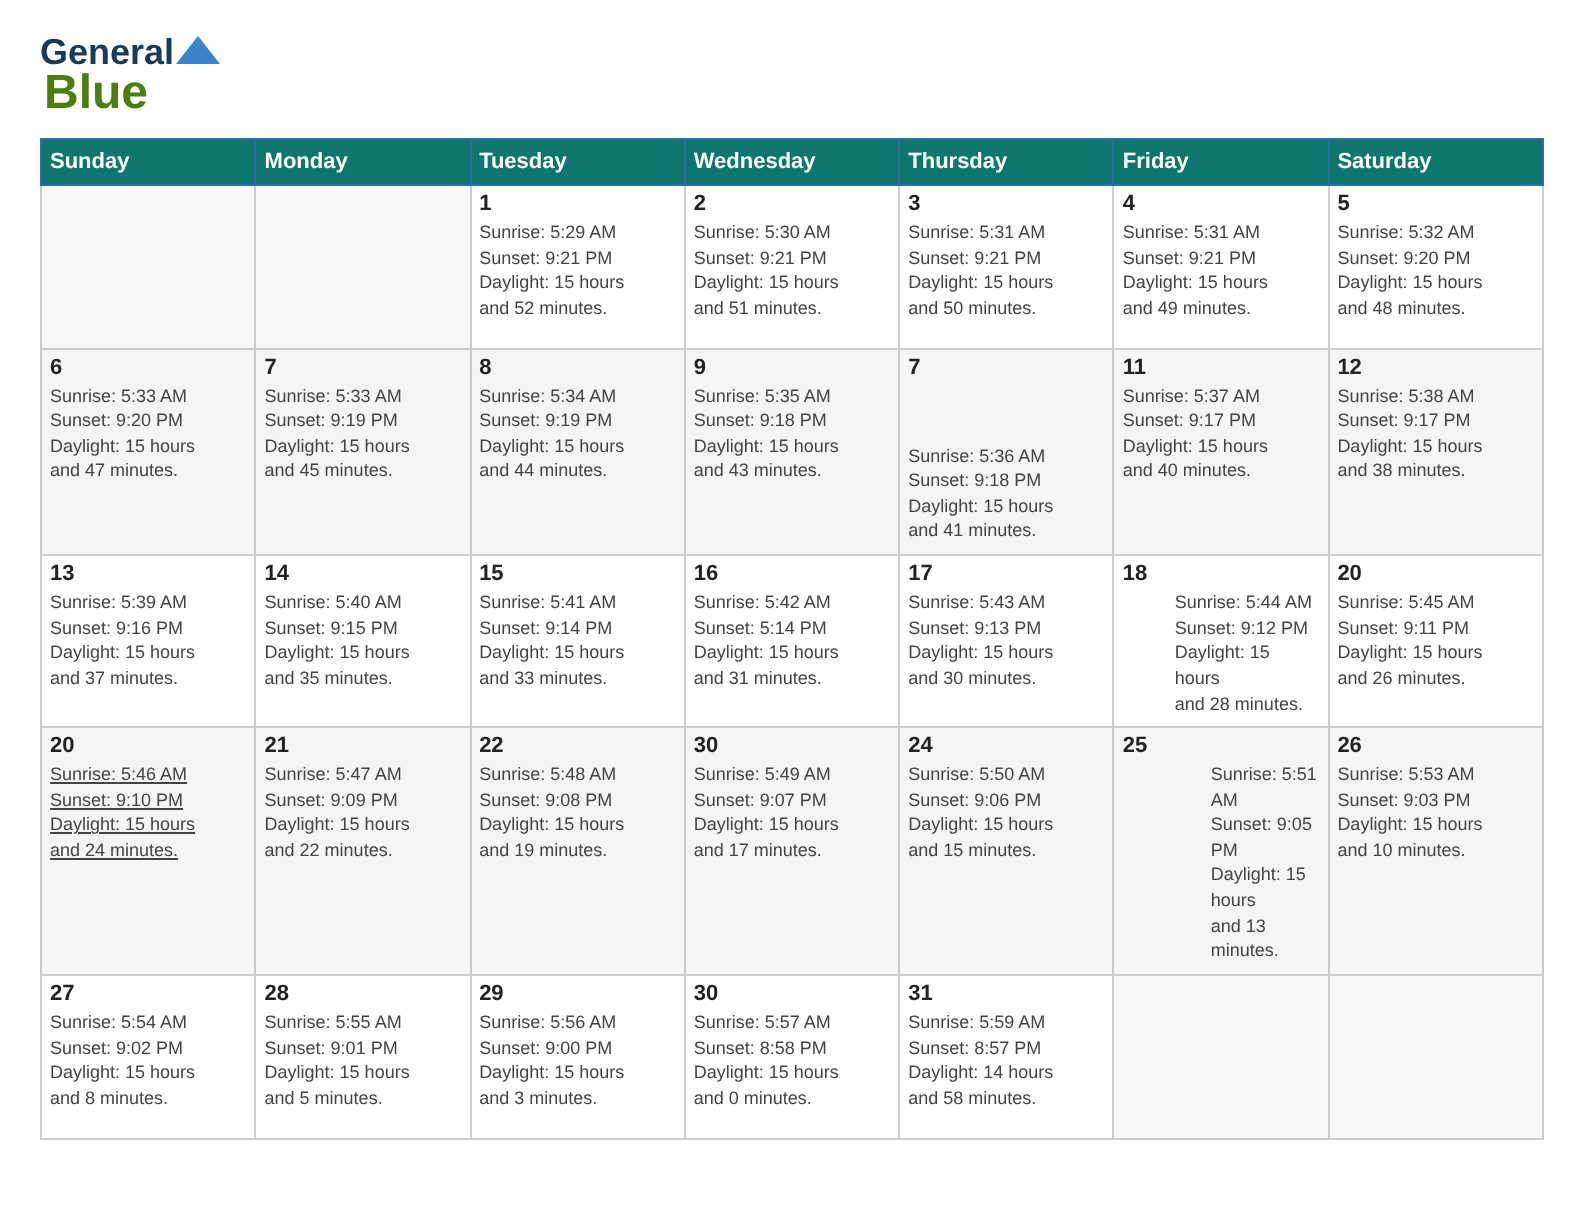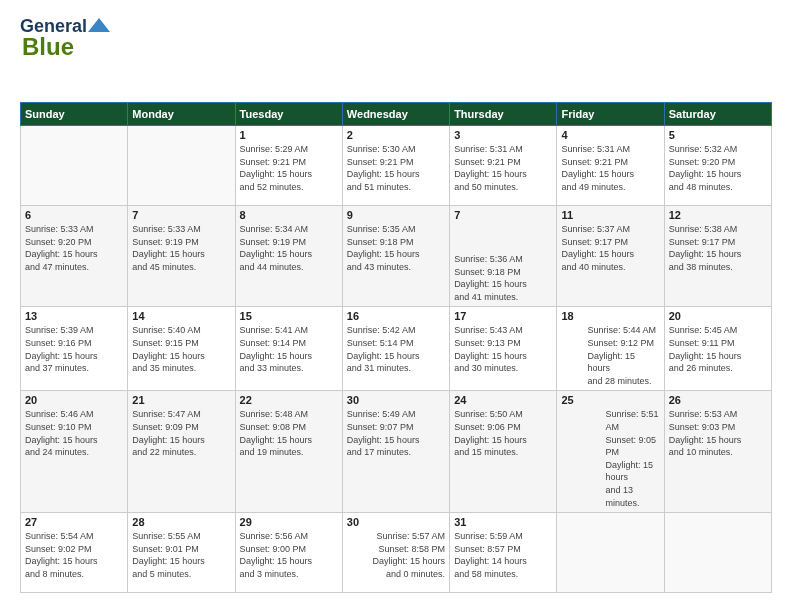--- a/index.html
+++ b/index.html
@@ -9,21 +9,20 @@
       font-family: Arial, sans-serif;
       background: #fff;
       overflow: hidden;
     }
     .page {
       width: 792px;
       height: 586px;
       padding: 16px 20px;
       display: flex;
       flex-direction: column;
-      gap: 33px;
     }
     .header {
       display: flex;
       justify-content: space-between;
       align-items: flex-start;
       margin-bottom: 8px;
     }
     .logo {
       display: flex;
       flex-direction: column;
@@ -44,21 +43,21 @@
       font-weight: normal;
     }
     .calendar {
       flex: 1;
       border: 1px solid #ccc;
       border-collapse: collapse;
       width: 100%;
       table-layout: fixed;
     }
     .calendar th {
-      background: #14532d;
+      background: #0f766e;
       color: white;
       font-size: 11px;
       padding: 5px 4px;
       text-align: left;
       border: 1px solid #2a70b0;
       font-weight: bold;
     }
     .calendar td {
       vertical-align: top;
       border: 1px solid #ccc;
@@ -258,21 +257,21 @@
             <div class="day-num">20</div>
             <div class="day-info" style="white-space: pre-line;">Sunrise: 5:45 AM
 Sunset: 9:11 PM
 Daylight: 15 hours
 and 26 minutes.</div>
           </td>
         </tr>
         <tr>
           <td class="row-shade">
             <div class="day-num">20</div>
-            <div class="day-info" style="white-space: pre-line;">Sunrise: 5:46 AM
+            <div class="day-info" style="white-space: pre-line; text-decoration: underline;">Sunrise: 5:46 AM
 Sunset: 9:10 PM
 Daylight: 15 hours
 and 24 minutes.</div>
           </td>
           <td class="row-shade">
             <div class="day-num">21</div>
             <div class="day-info" style="white-space: pre-line;">Sunrise: 5:47 AM
 Sunset: 9:09 PM
 Daylight: 15 hours
 and 22 minutes.</div>
@@ -330,21 +329,21 @@
           </td>
           <td class="row-white">
             <div class="day-num">29</div>
             <div class="day-info" style="white-space: pre-line;">Sunrise: 5:56 AM
 Sunset: 9:00 PM
 Daylight: 15 hours
 and 3 minutes.</div>
           </td>
           <td class="row-white">
             <div class="day-num">30</div>
-            <div class="day-info" style="white-space: pre-line; text-align: right;">Sunrise: 5:57 AM
+            <div class="day-info" style="white-space: pre-line;">Sunrise: 5:57 AM
 Sunset: 8:58 PM
 Daylight: 15 hours
 and 0 minutes.</div>
           </td>
           <td class="row-white">
             <div class="day-num">31</div>
             <div class="day-info" style="white-space: pre-line;">Sunrise: 5:59 AM
 Sunset: 8:57 PM
 Daylight: 14 hours
 and 58 minutes.</div>

